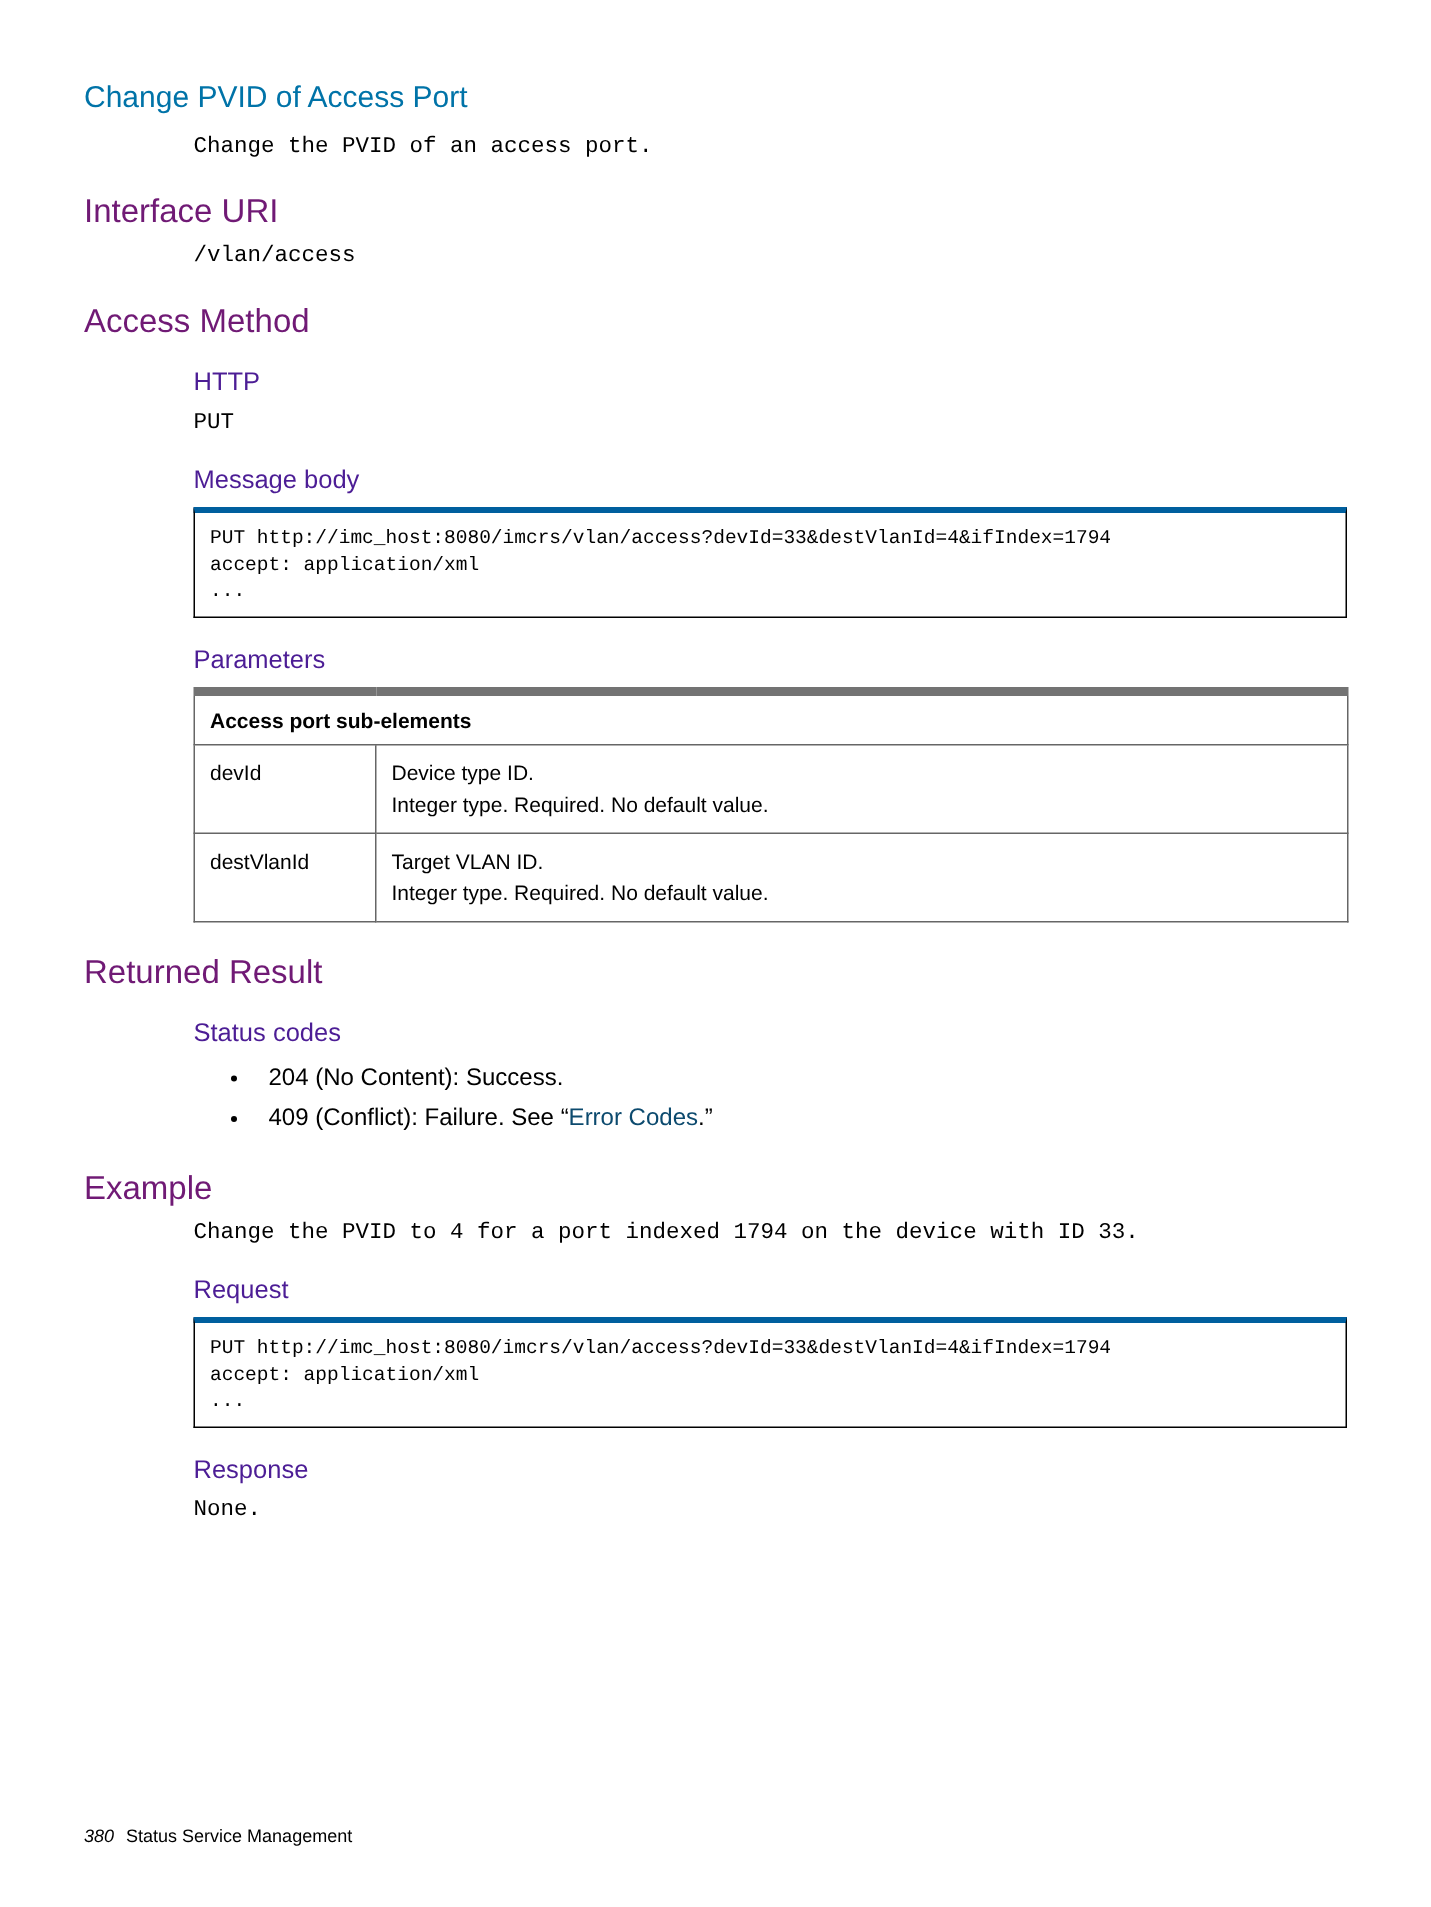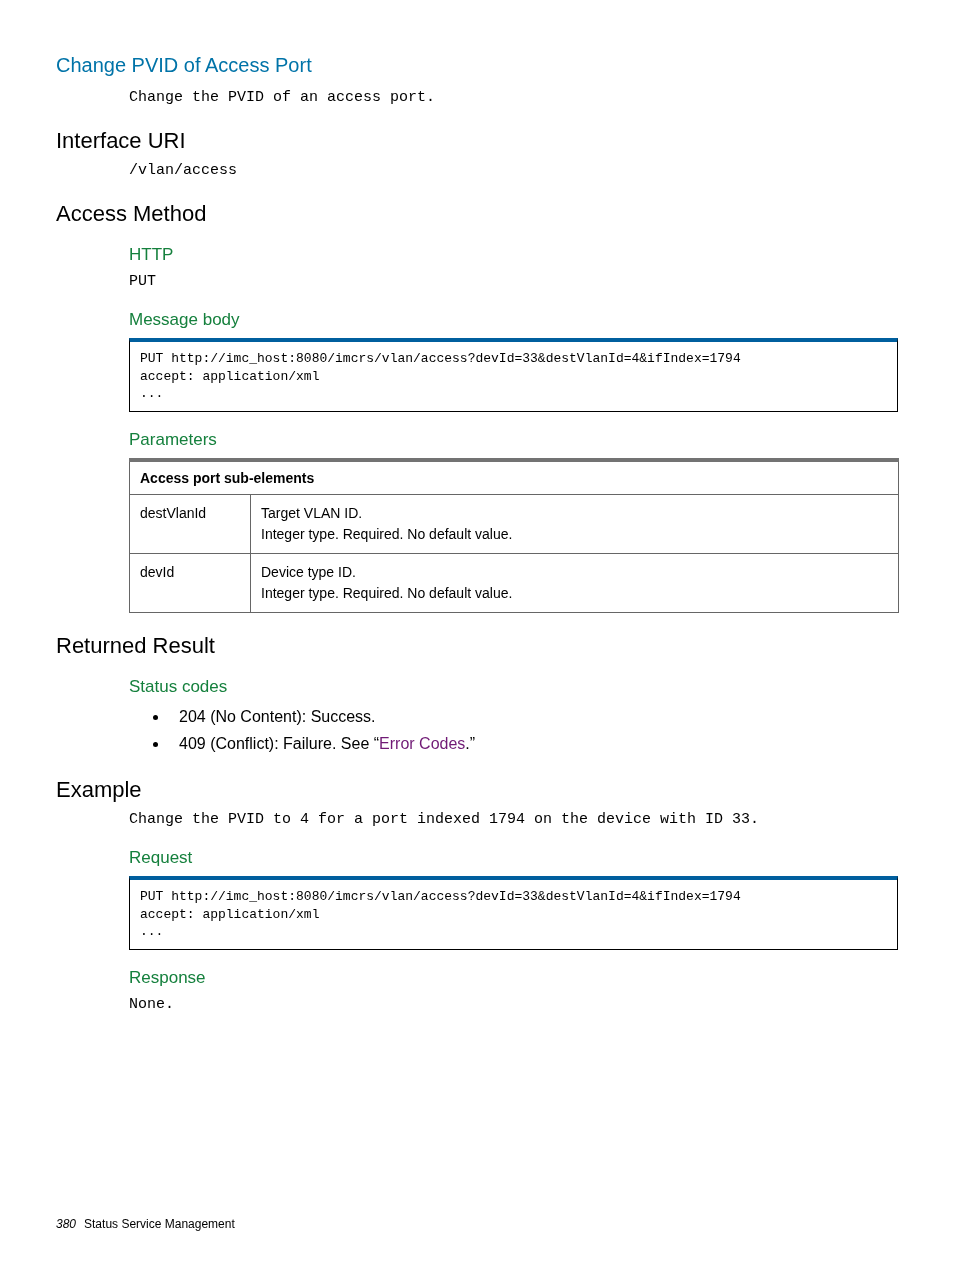--- a/index.html
+++ b/index.html
@@ -17,29 +17,29 @@
     font-size: 20px;
     font-weight: 300;
     color: #0073a8;
     margin: 0 0 10px 0;
     font-family: "Arial Narrow", Arial, sans-serif;
     font-stretch: condensed;
   }
   .h2 {
     font-size: 22px;
     font-weight: 300;
-    color: #000000;
+    color: #701a75;
     margin: 20px 0 6px 0;
     font-family: "Arial Narrow", Arial, sans-serif;
     font-stretch: condensed;
   }
   .h3 {
     font-size: 17px;
     font-weight: 400;
-    color: #15803d;
+    color: #4c1d95;
     margin: 18px 0 6px 0;
     font-family: "Arial Narrow", Arial, sans-serif;
     font-stretch: condensed;
   }
   .body-text {
     font-size: 15px;
     margin: 4px 0 0 0;
     line-height: 1.4;
     font-family: Liberation Mono, monospace;
     font-stretch: condensed;
@@ -53,21 +53,21 @@
     padding: 8px 10px;
     font-family: "Courier New", monospace;
     font-size: 13px;
     white-space: pre;
     line-height: 1.35;
   }
   .param-table {
     border-collapse: collapse;
     margin: 8px 0 0 73px;
     width: 770px;
-    border-top: 4px solid #737373;
+    border-top: 6px solid #737373;
     font-family: "Arial Narrow", Arial, sans-serif;
     font-stretch: condensed;
   }
   .param-table th {
     text-align: left;
     font-size: 14px;
     padding: 8px 10px;
     border: 1px solid #666;
     font-weight: bold;
   }
@@ -84,21 +84,21 @@
     padding-left: 40px;
     font-family: "Arial Narrow", Arial, sans-serif;
     font-stretch: condensed;
   }
   ul.bullets li {
     font-size: 16px;
     line-height: 1.7;
     padding-left: 10px;
   }
   .link {
-    color: #701a75;
+    color: #0c4a6e;
   }
   .footer {
     position: absolute;
     bottom: 40px;
     left: 56px;
     font-size: 12px;
     font-family: "Arial Narrow", Arial, sans-serif;
     font-stretch: condensed;
   }
   .footer .pg { margin-right: 8px; font-style: italic; }
@@ -123,30 +123,30 @@
 ...</div>
 
 <div class="h3 indent-2">Parameters</div>
 
 <table class="param-table">
   <tbody>
       <tr>
     <th colspan="2">Access port sub-elements</th>
   </tr>
   <tr>
-    <td class="col-name">destVlanId</td>
+    <td class="col-name">devId</td>
     <td>
-      <span>Target VLAN ID.</span><br>
+      <span>Device type ID.</span><br>
       <span>Integer type. Required. No default value.</span>
     </td>
   </tr>
   <tr>
-    <td class="col-name">devId</td>
+    <td class="col-name">destVlanId</td>
     <td>
-      <span>Device type ID.</span><br>
+      <span>Target VLAN ID.</span><br>
       <span>Integer type. Required. No default value.</span>
     </td>
   </tr>
 </tbody>
   </table>
 
 <div class="h2" style="margin-top:20px">Returned Result</div>
 <div class="h3 indent-2">Status codes</div>
 <ul class="bullets">
   <li>204 (No Content): Success.</li>

